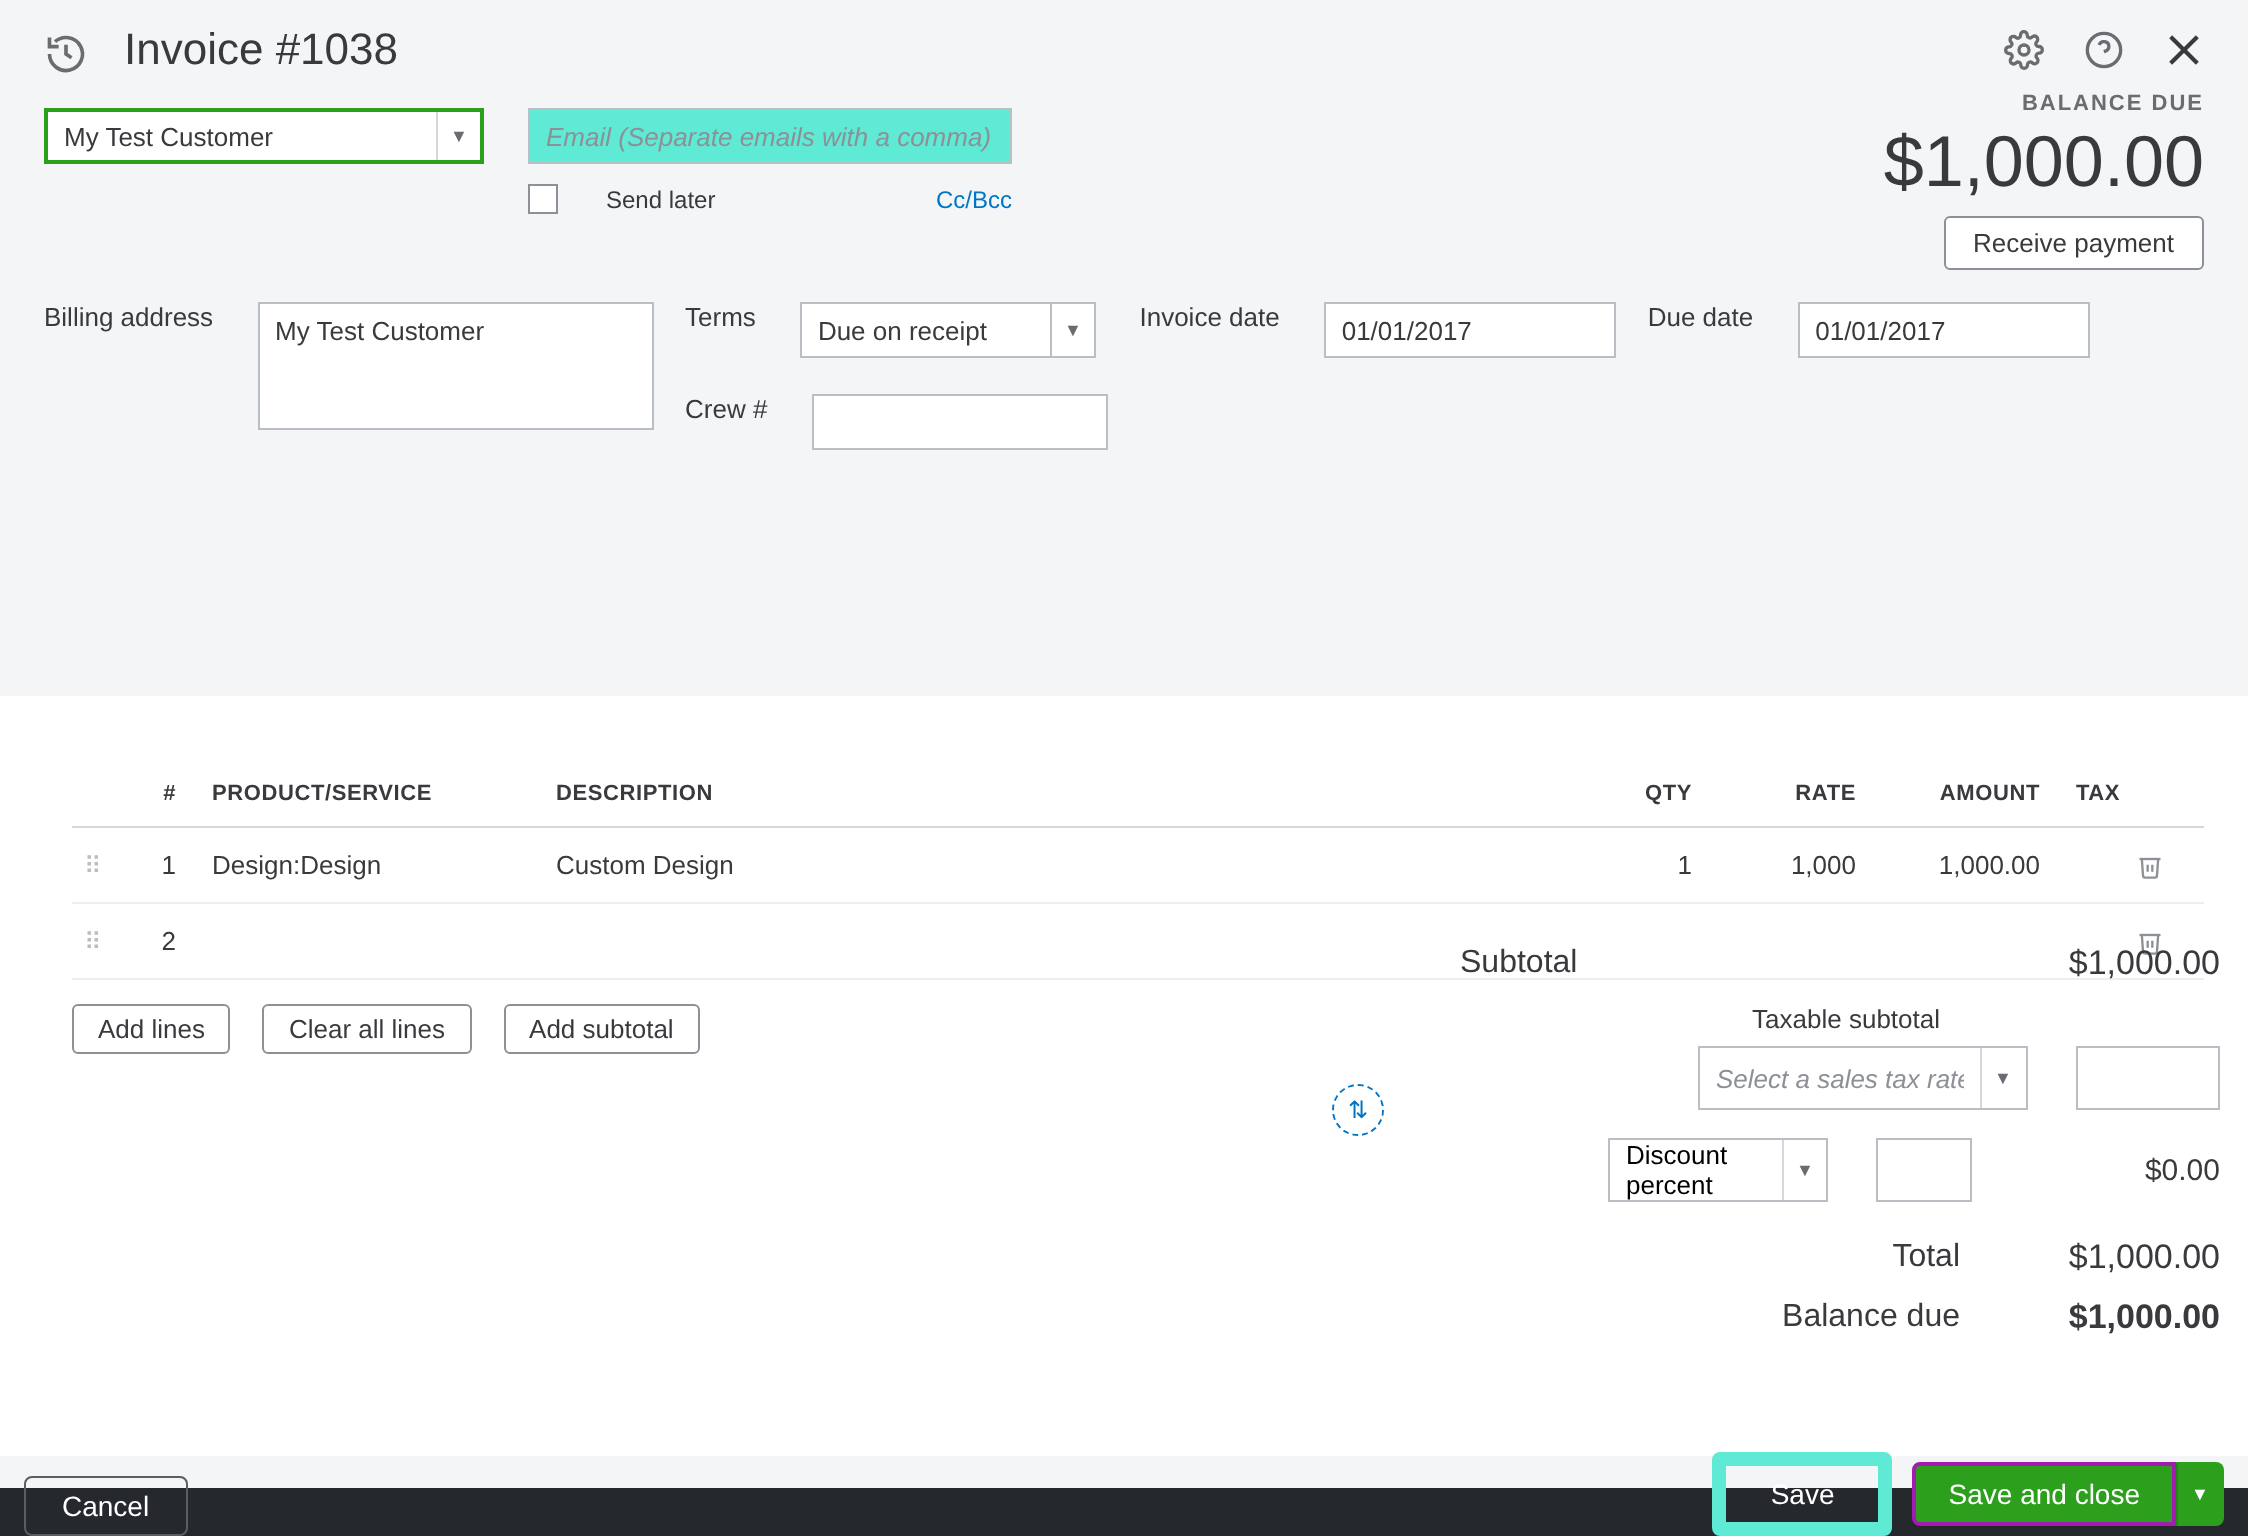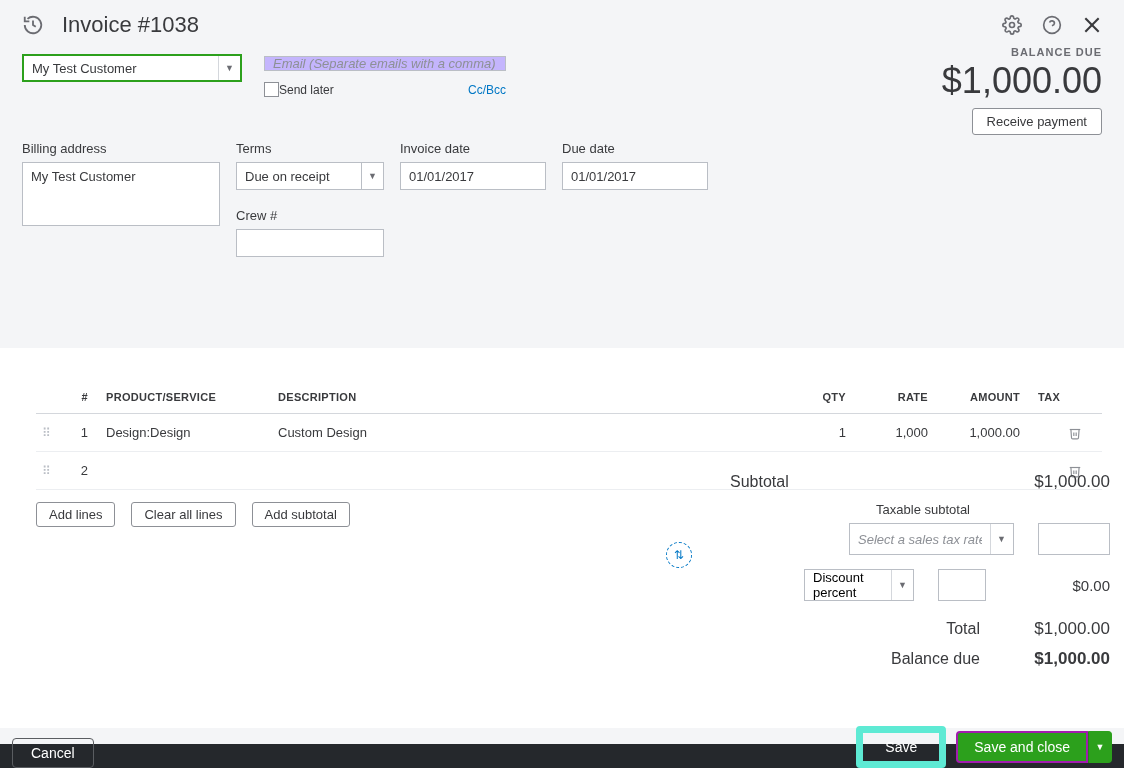--- a/index.html
+++ b/index.html
@@ -1,44 +1,44 @@
 <!DOCTYPE html>
 <html><head>
 <meta charset="utf-8">
 <style>
 * { box-sizing: border-box; margin: 0; padding: 0; font-family: -apple-system, BlinkMacSystemFont, "Segoe UI", Helvetica, Arial, sans-serif; }
 body { background: #f4f5f7; width: 1124px; height: 768px; overflow: hidden; position: relative; }
 
 
 .header { display:flex; align-items:center; justify-content:space-between; padding: 12px 22px 10px 22px; }
-.header-left { display:flex; align-items:center; gap:18px; }
+.header-left { display:flex; align-items:flex-end; gap:18px; }
 .header-title { font-size:22px; color:#393a3d; font-weight:400; }
 .header-actions { display:flex; align-items:center; gap:20px; color:#6b6c72; }
 .icon-btn { cursor:pointer; display:flex; align-items:center; justify-content:center; }
 
 
 .top-area { padding: 6px 22px 26px 22px; position:relative; }
 .top-row { display:flex; gap:22px; align-items:flex-start; }
 .customer-select { width:220px; height:28px; border:2px solid #2ca01c; background:#fff; display:flex; align-items:center; position:relative; }
 .customer-select .val { flex:1; padding:0 8px; font-size:13px; color:#393a3d; }
 .customer-select .dd { width:22px; border-left:1px solid #d4d7dc; height:100%; display:flex; align-items:center; justify-content:center; color:#6b6c72; font-size:9px; }
-.email-input { width:242px; height:15px; border:1px solid #babec5; background:#c4b5fd; padding:0 8px; font-size:13px; color:#393a3d; }
+.email-input { width:242px; height:28px; border:1px solid #babec5; background:#5eead4; padding:0 8px; font-size:13px; color:#393a3d; }
 .email-input::placeholder { color:#8d9096; font-style:italic; }
-.send-later-row { display:flex; align-items:center; gap:0; margin-top:10px; width:242px; }
+.send-later-row { display:flex; align-items:center; gap:24px; margin-top:10px; width:242px; }
 .send-later-ck { width:15px; height:15px; border:1px solid #8d9096; background:#fff; }
 .send-later-label { font-size:12px; color:#393a3d; }
 .ccbcc { color:#0077c5; font-size:12px; margin-left:auto; cursor:pointer; }
 
 .balance-block { position:absolute; right:22px; top:-2px; text-align:right; }
 .balance-label { font-size:11px; letter-spacing:1px; color:#6b6c72; font-weight:600; }
 .balance-amount { font-size:36px; color:#393a3d; font-weight:400; margin-top:2px; }
 .receive-btn { margin-top:6px; display:inline-block; border:1px solid #8d9096; background:#fff; color:#393a3d; padding:5px 14px; font-size:13px; border-radius:3px; cursor:pointer;margin-left:21px; }
 
 .form-row { display:flex; gap:16px; margin-top:44px; }
-.field { display:flex; flex-direction:column; gap:6px; }
+.field { display:flex; flex-direction:row; gap:22px; }
 .field-label { font-size:13px; color:#393a3d; }
 .textarea { width:198px; height:64px; border:1px solid #babec5; background:#fff; padding:6px 8px; font-size:13px; color:#393a3d; resize:none; }
 .select-wrap { display:flex; }
 .select-input { width:126px; height:28px; border:1px solid #babec5; background:#fff; padding:0 8px; font-size:13px; color:#393a3d; display:flex; align-items:center; }
 .select-dd { width:22px; height:28px; border:1px solid #babec5; border-left:none; display:flex; align-items:center; justify-content:center; font-size:9px; color:#6b6c72; background:#fff; }
 .date-input { width:146px; height:28px; border:1px solid #babec5; background:#fff; padding:0 8px; font-size:13px; color:#393a3d; display:flex; align-items:center; }
 .small-input { width:148px; height:28px; border:1px solid #babec5; background:#fff; padding:0 8px; font-size:13px; }
 
 
 .main { background:#fff; position:absolute; left:0; right:0; top:348px; bottom:40px; }

